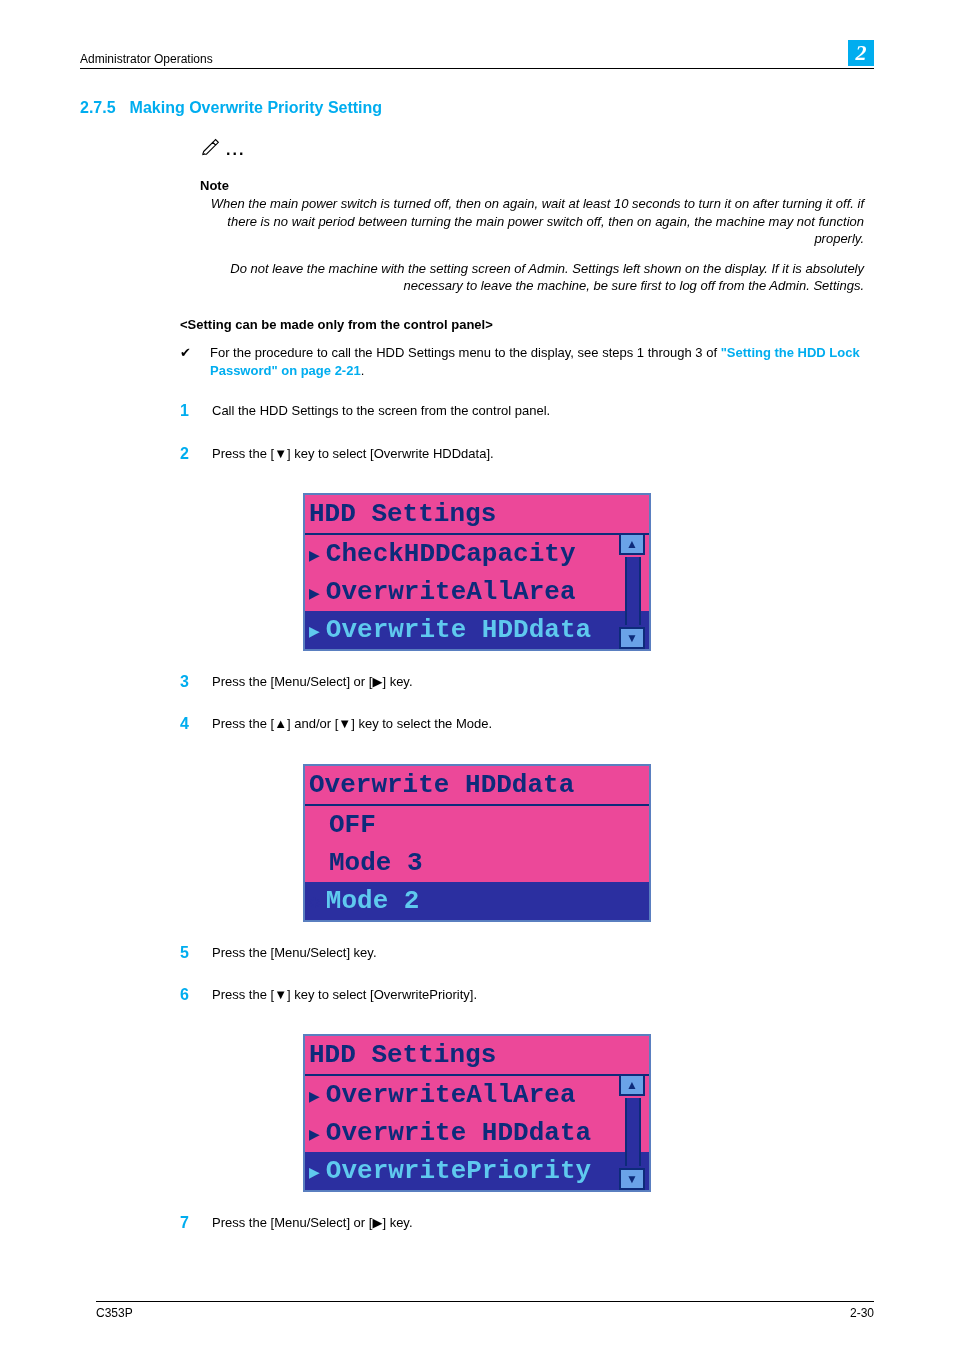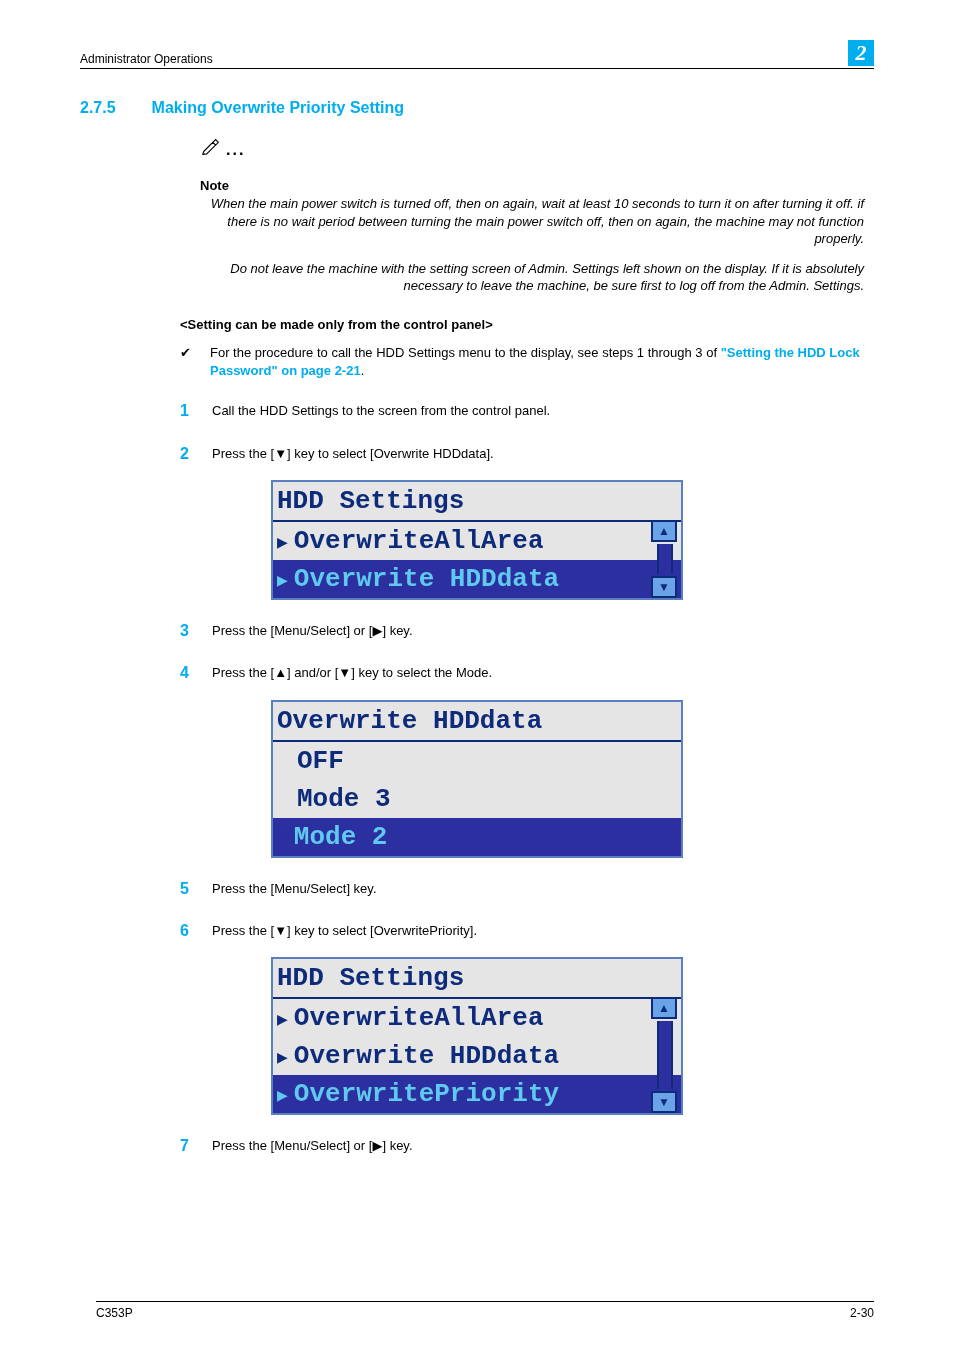--- a/index.html
+++ b/index.html
@@ -33,44 +33,44 @@
     font-style: italic;
     font-weight: bold;
     font-size: 22px;
     width: 26px;
     height: 26px;
     text-align: center;
     line-height: 26px;
   }
   .section-head {
     display: flex;
-    gap: 36px;
+    gap: 14px;
     color: #00adef;
     font-weight: bold;
     font-size: 16px;
     margin: 30px 0 18px 0;
   }
   .note-block { margin-left: 120px; margin-right: 10px; }
   .note-icon-row { display: flex; align-items: flex-end; gap: 4px; }
   .note-dots { color:#000; font-weight:bold; letter-spacing:2px; font-size:16px; transform: translateY(2px); }
   .note-label { font-weight: bold; margin: 21px 0 2px 0; }
   .note-text { font-style: italic; font-size: 13px; line-height: 1.35; text-align: right; }
   .note-text + .note-text { margin-top: 12px; }
   .subhead { font-weight: bold; margin: 22px 0 12px 100px; font-size: 13px; }
   .bullet-row { display:flex; margin-left:100px; gap:18px; line-height:1.4; }
   .bullet-row .mk { width:12px; flex:0 0 12px; }
   .link { color:#00adef; font-weight:bold; }
   .step-row { display:flex; margin-left:100px; gap:18px; margin-top:20px; line-height:1.4; }
   .step-num { color:#00adef; font-weight:bold; font-size:16px; width:14px; flex:0 0 14px; }
   .step-text { padding-top:2px; }
 
   .lcd {
-    width: 412px;
-    margin: 15px auto 4px auto;
-    background: #e5e5e5;
+    width: 348px;
+    margin: 28px auto 4px auto;
+    background: #ec4899;
     border: 2px solid #5a7fc0;
     box-sizing: border-box;
     position: relative;
   }
   .lcd-row {
     display:flex;
     align-items:center;
     gap: 6px;
     padding: 0 4px;
     height: 38px;
@@ -149,20 +149,24 @@
     <span class="step-num">2</span>
     <span class="step-text">Press the [▼] key to select [Overwrite HDDdata].</span>
   </div>
 
   <div class="lcd lcd-with-side">
     <div class="lcd-row under">
         <span>HDD Settings</span>
       </div>
     <div class="lcd-row">
         <span class="tri"></span>
+        <span>CheckHDDCapacity</span>
+      </div>
+    <div class="lcd-row">
+        <span class="tri"></span>
         <span>OverwriteAllArea</span>
       </div>
     <div class="lcd-row sel">
         <span class="tri"></span>
         <span>Overwrite HDDdata</span>
       </div>
     <div class="lcd-side">
       <div class="side-box">▲</div>
       <div class="side-track"></div>
       <div class="side-box2">▼</div>

